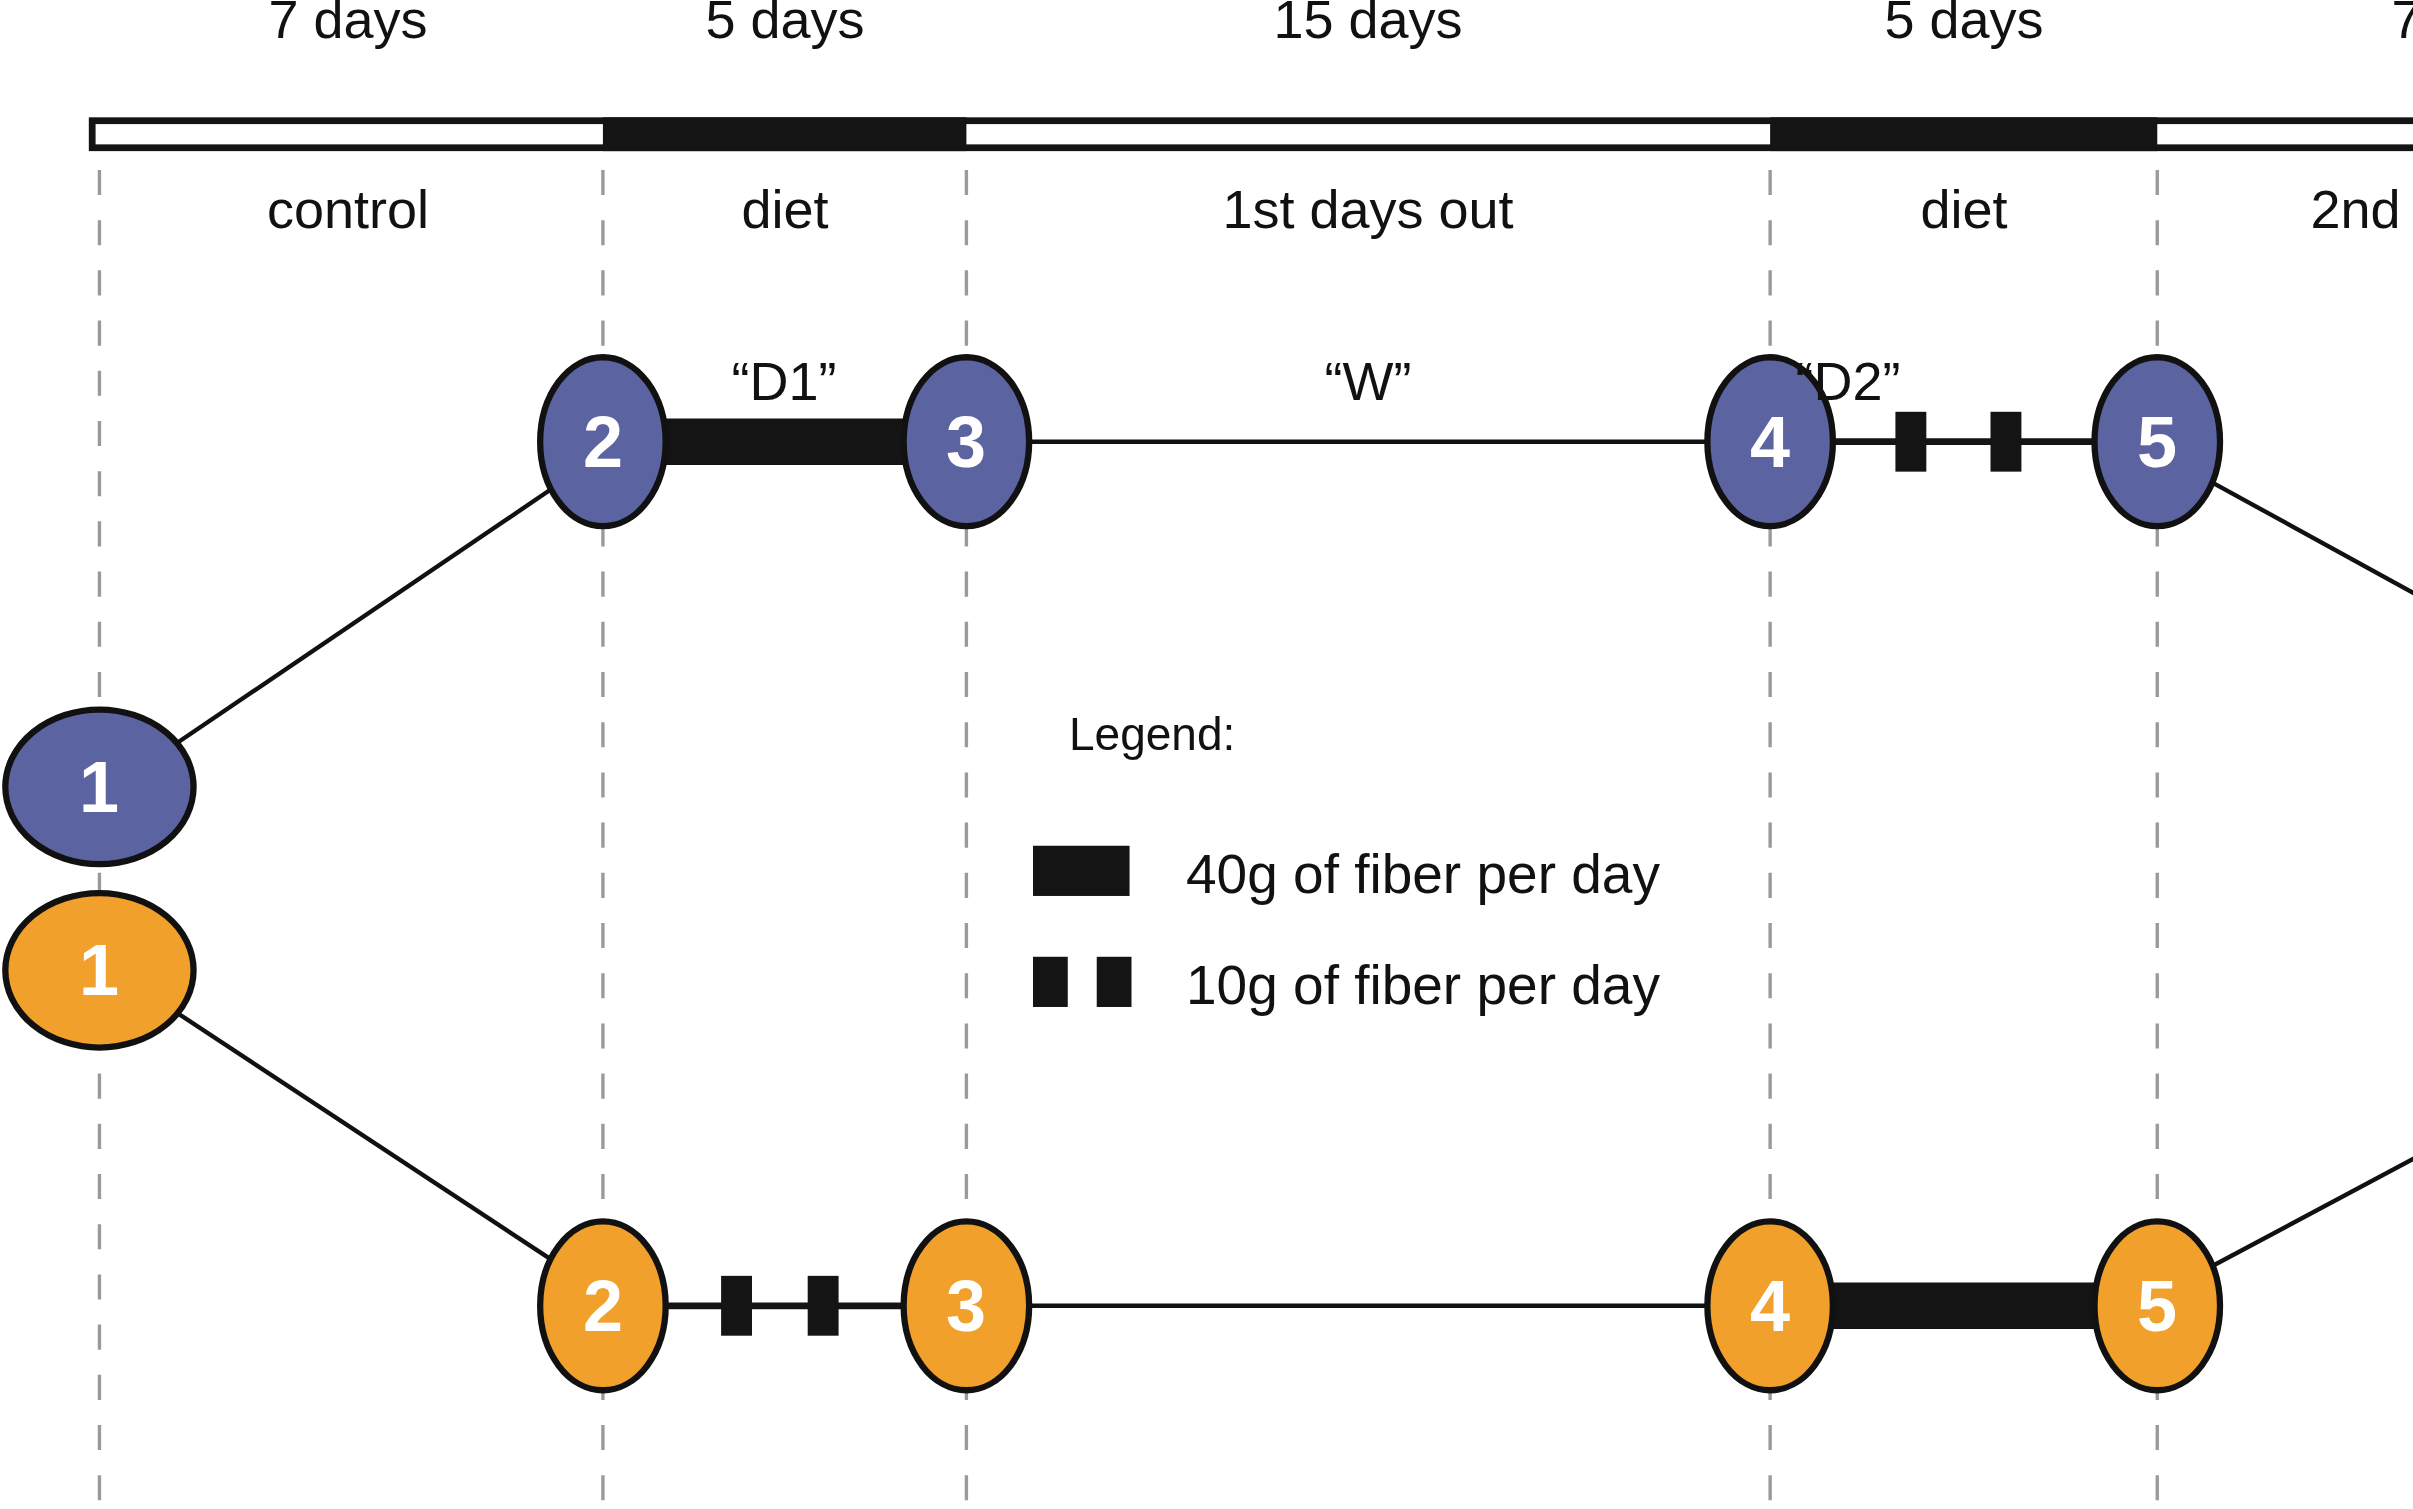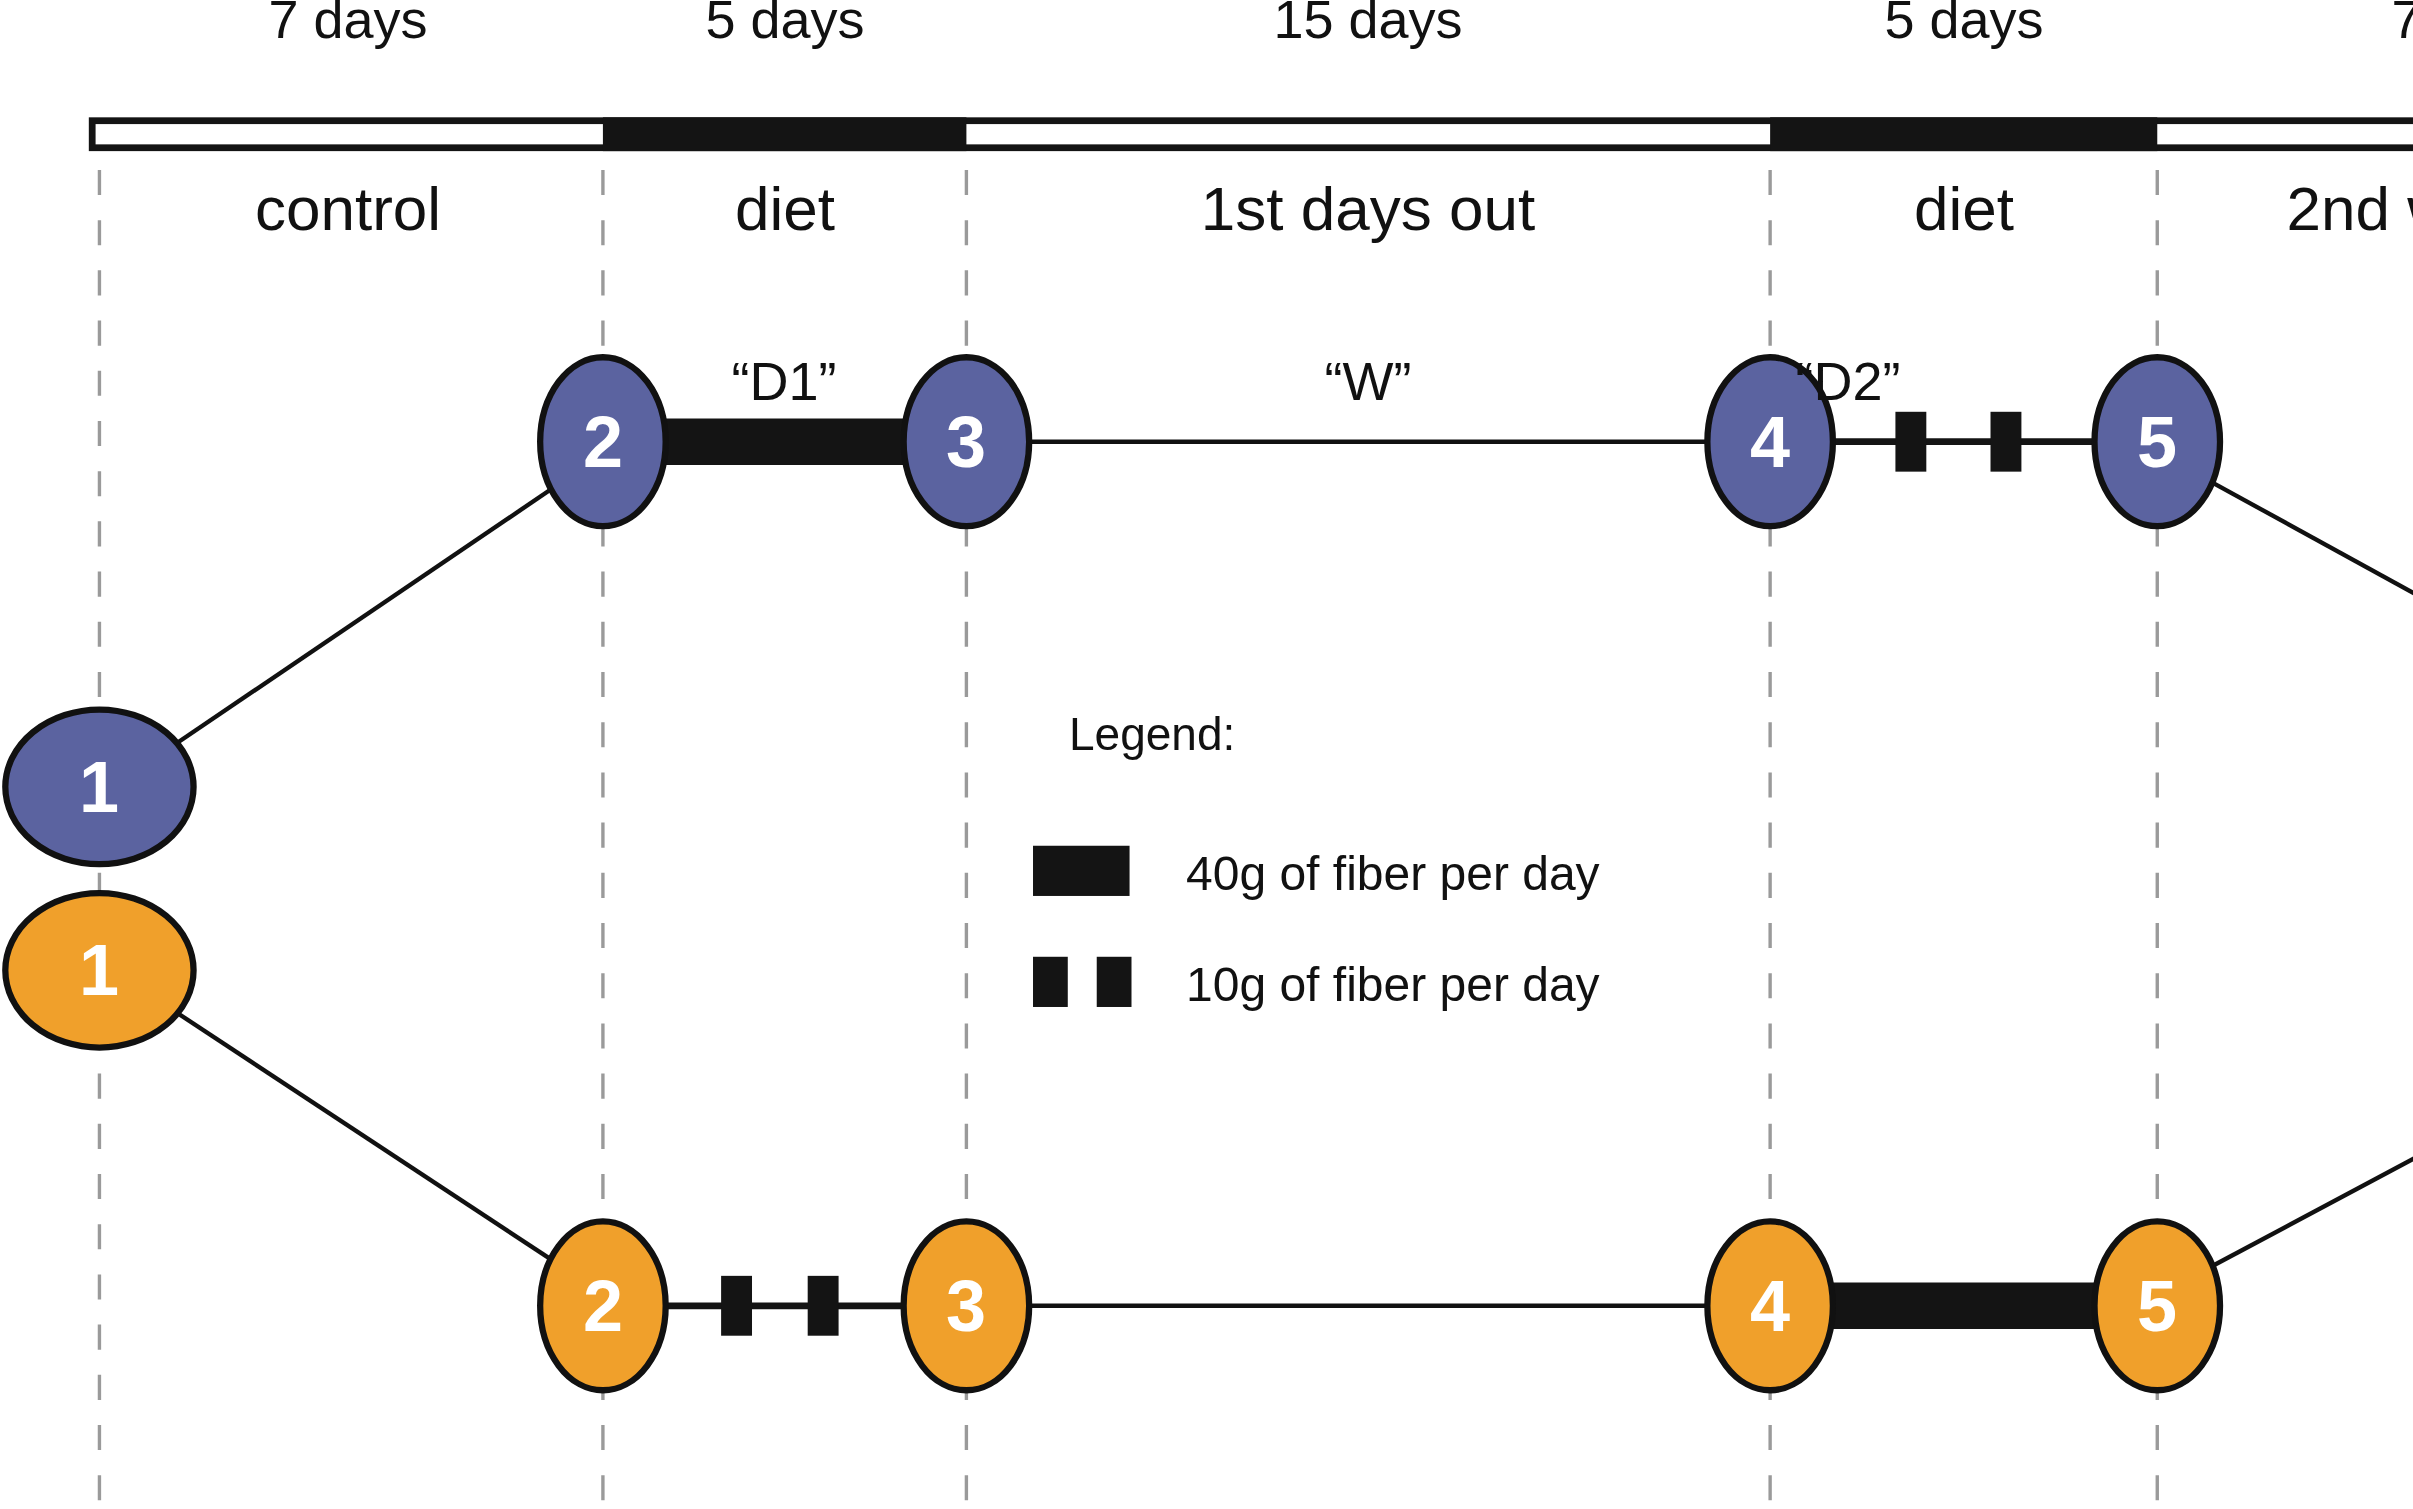--- a/index.html
+++ b/index.html
@@ -16,24 +16,24 @@
   .txt{
     position:absolute;
     font-family:"Liberation Sans", sans-serif;
     color:#111111;
     white-space:nowrap;
     transform:translate(-50%,-50%);
     line-height:1;
   }
   .txt.left{transform:translate(0,-50%);}
   .phase-days{font-size:54px;}
-  .phase-name{font-size:62px;}
+  .phase-name{font-size:54px;}
   .seg-label{font-size:54px;margin-top:48px;}
   .legend-title{font-size:46px;}
-  .legend-text{font-size:48px;}
+  .legend-text{font-size:55px;}
 
   .node-label{
     position:absolute;
     transform:translate(-50%,-50%);
     color:#ffffff;
     font-size:72px;
     font-weight:bold;
     font-family:"Liberation Sans", sans-serif;
     pointer-events:none;
     line-height:1;

